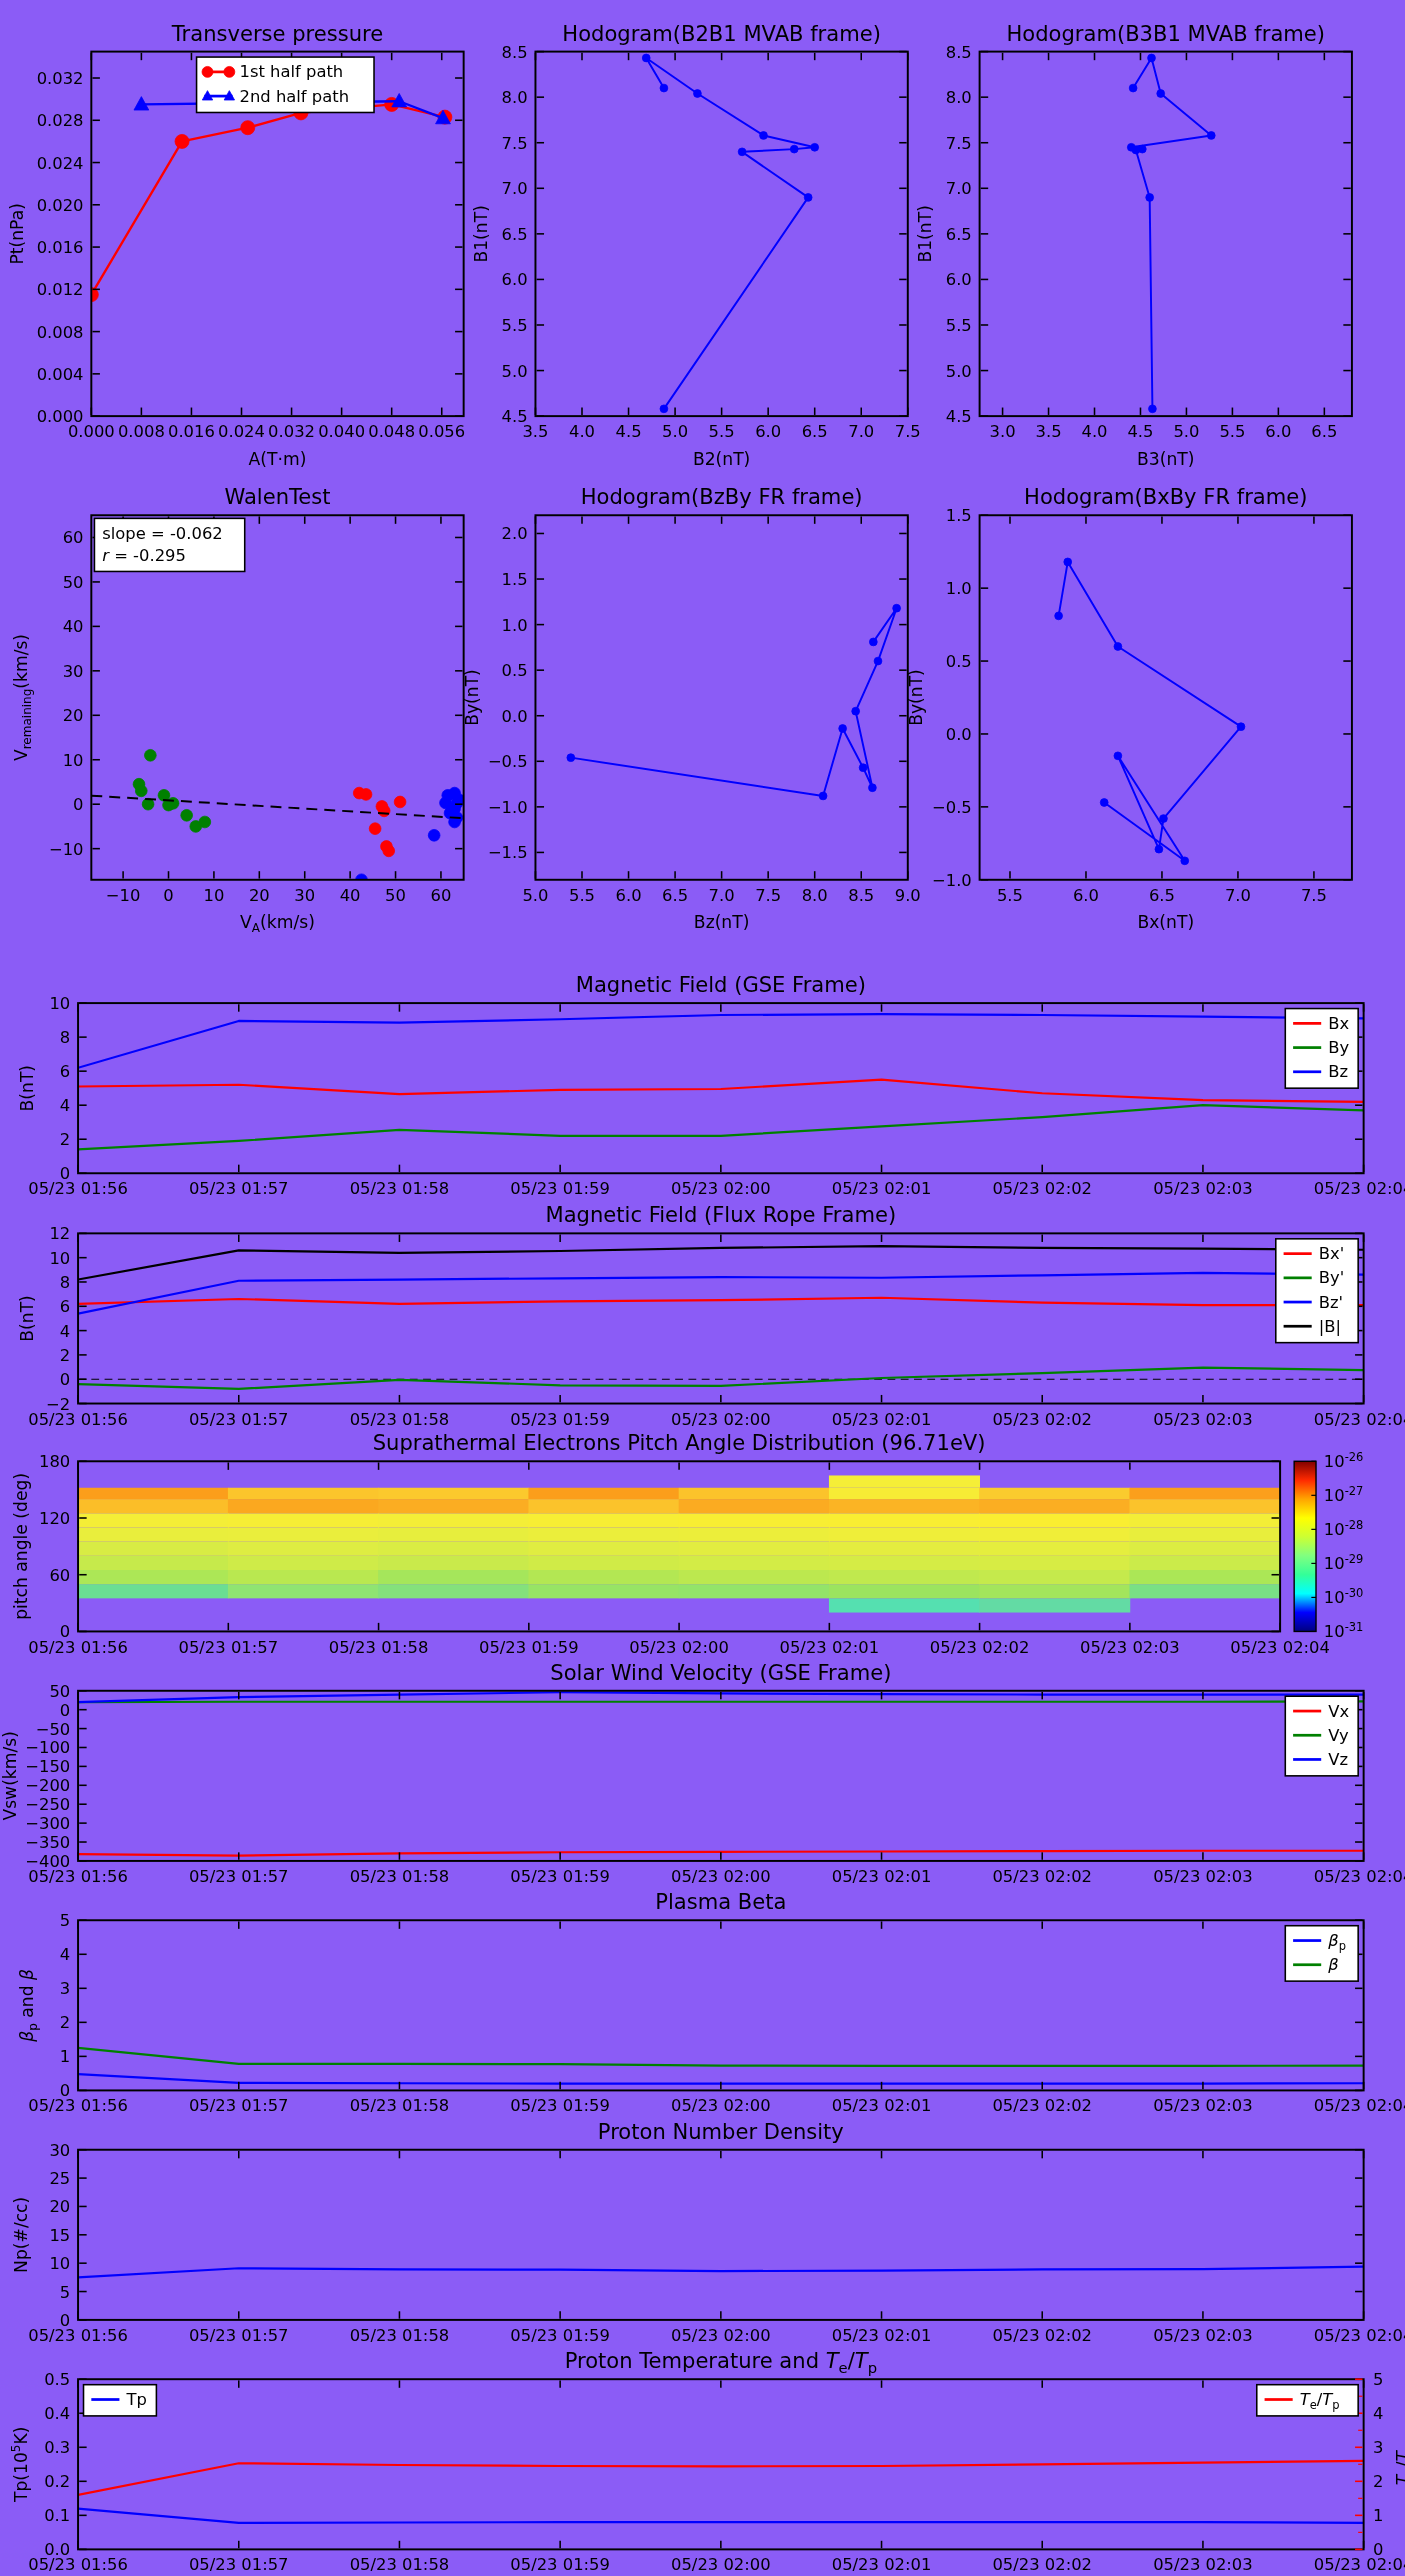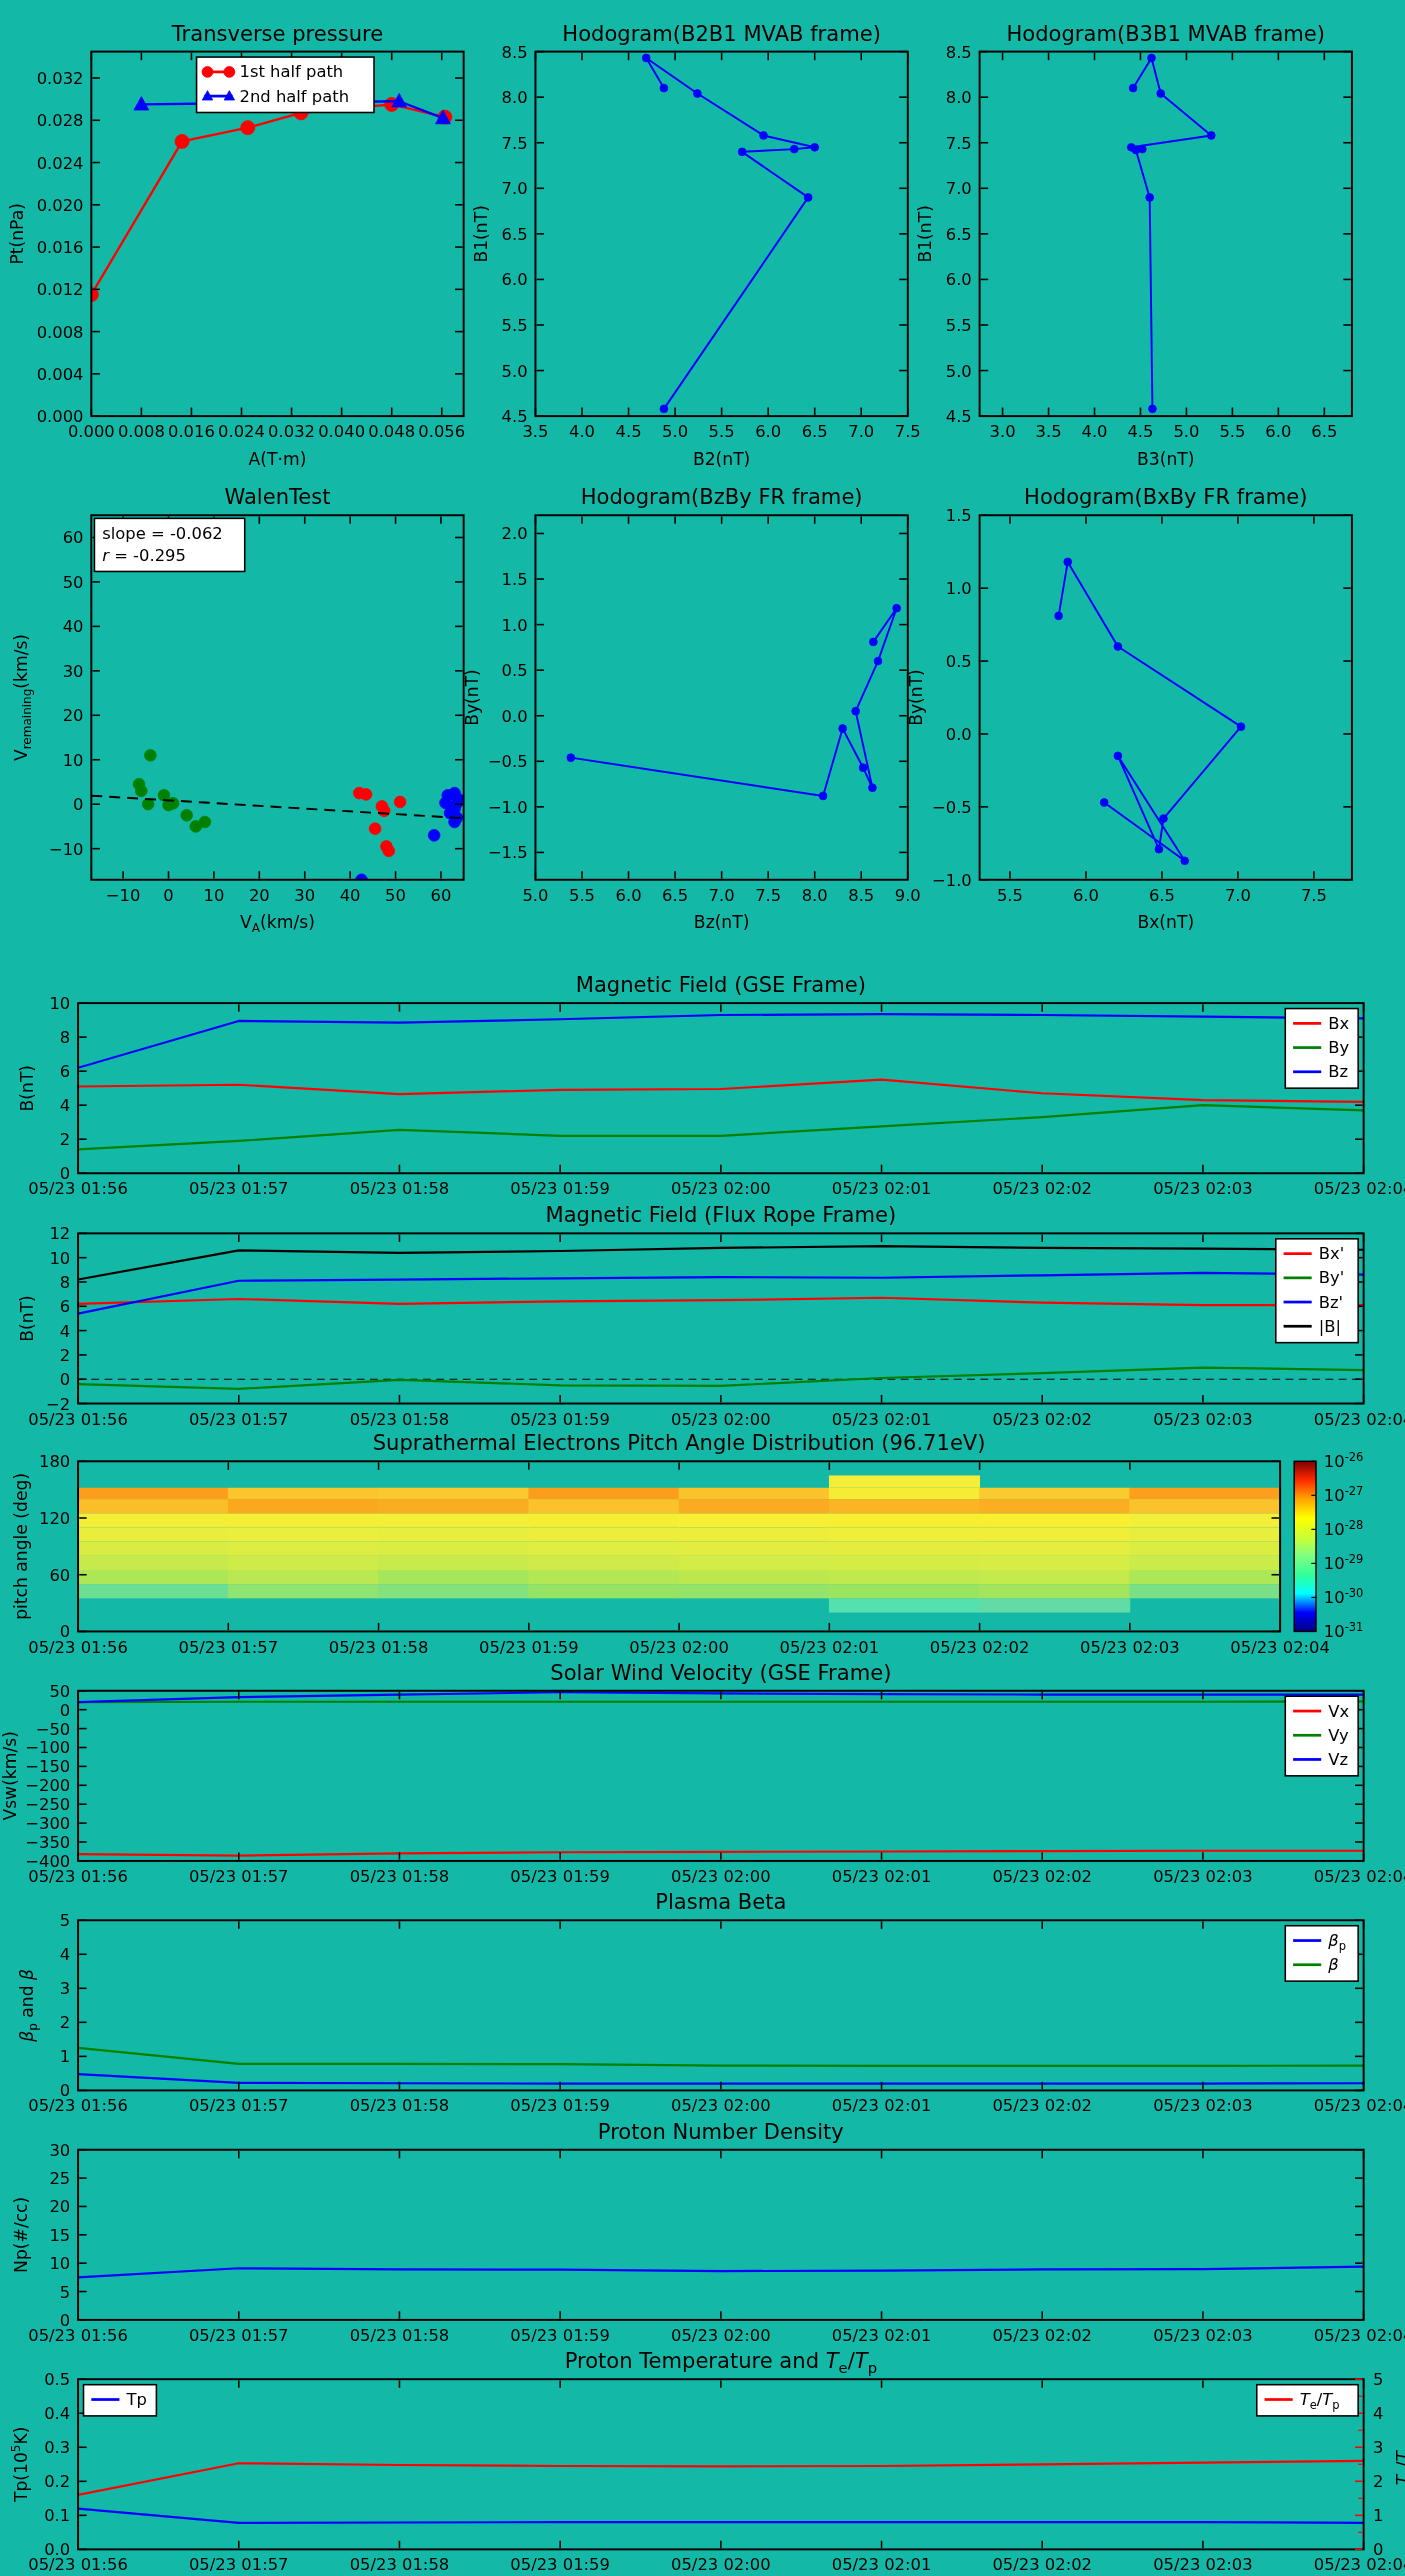--- a/index.html
+++ b/index.html
@@ -1,16 +1,16 @@
 <!DOCTYPE html>
 <html style="font-size:12.5px"><head>
 <meta charset="utf-8">
 <style>
   html,body{margin:0;padding:0;background:#ffffff;}
-  #figure{position:relative;width:1405px;height:2576px;background:#14b8a6;}
+  #figure{position:relative;width:1405px;height:2576px;background:#8b5cf6;}
   svg text{font-family:"DejaVu Sans", sans-serif;fill:#000000;}
 </style>
 </head>
 <body>
 
 <div id="figure"><svg width="1405" height="2576" viewBox="0 0 1800 3300">
       <defs>
         <clipPath id="clip-transverse-pressure">
           <rect x="117" y="66" width="477" height="467"></rect>
         </clipPath>

